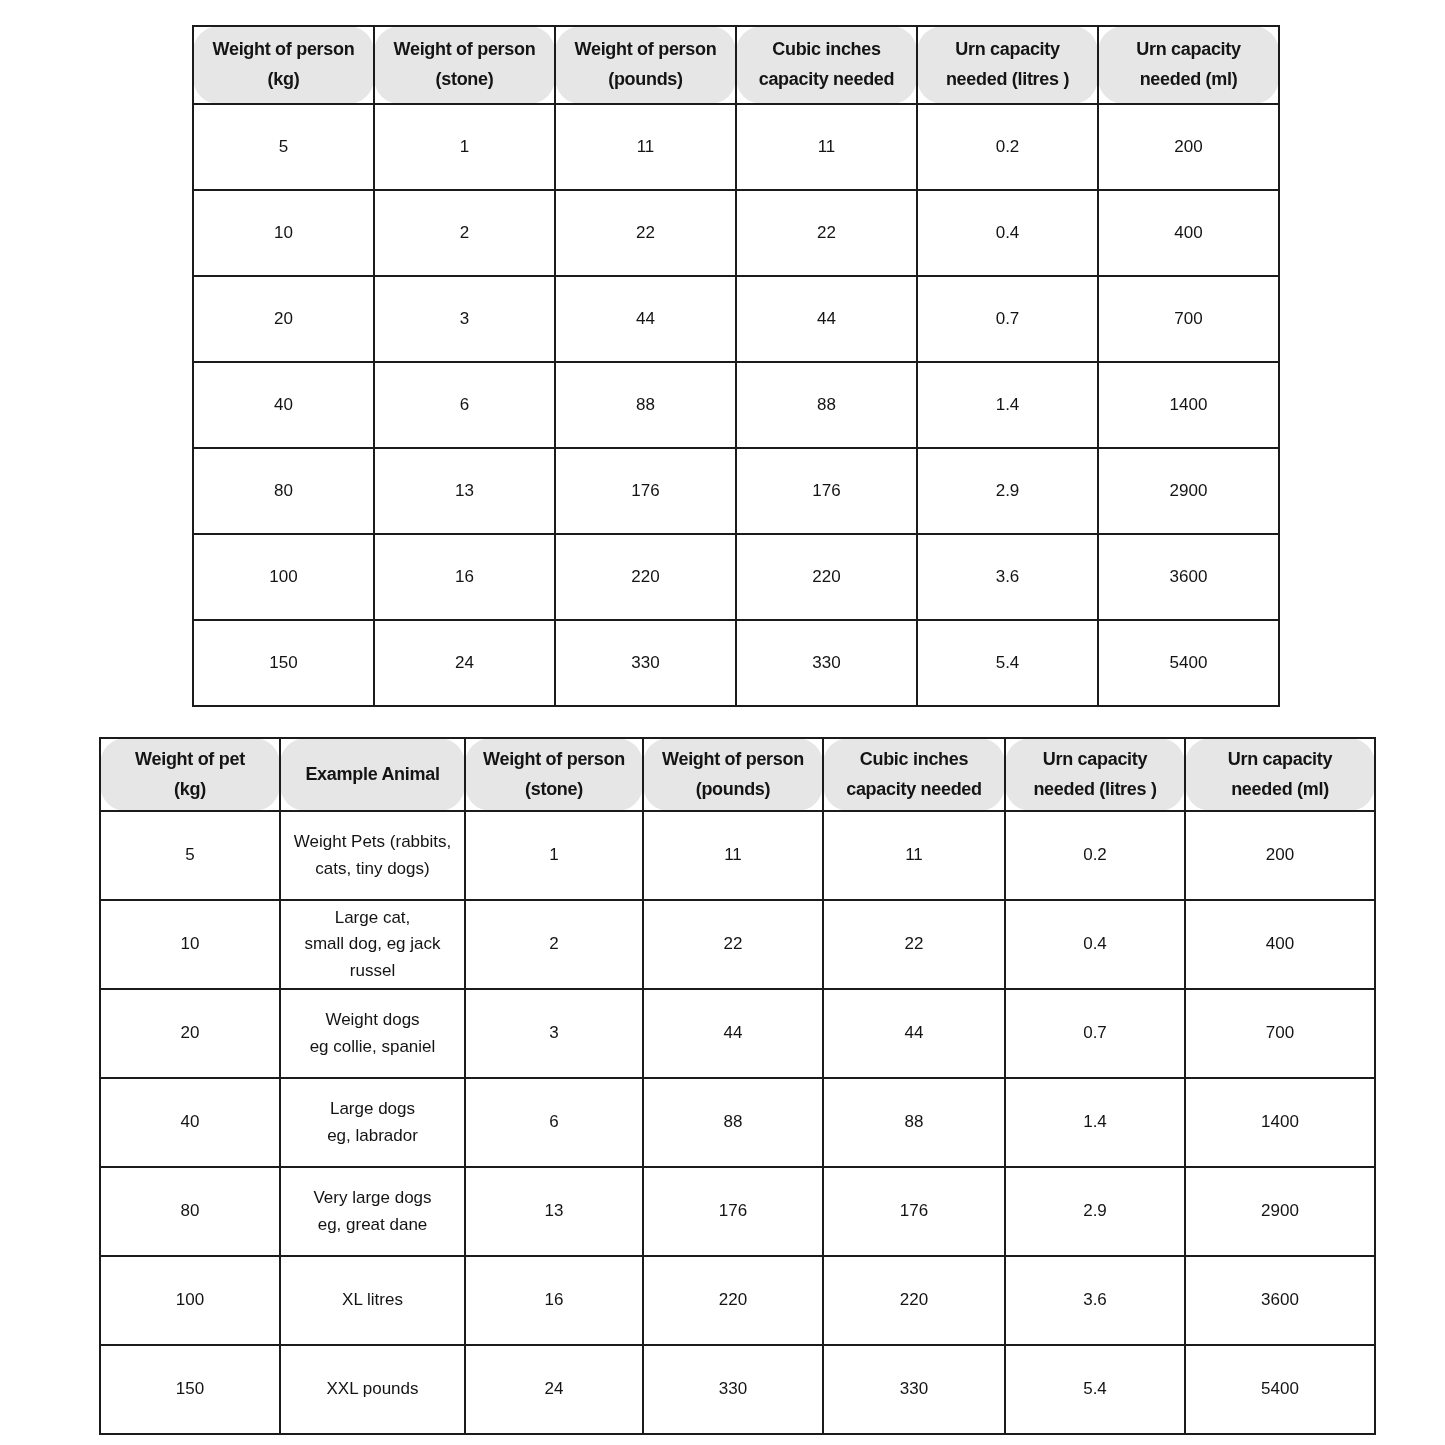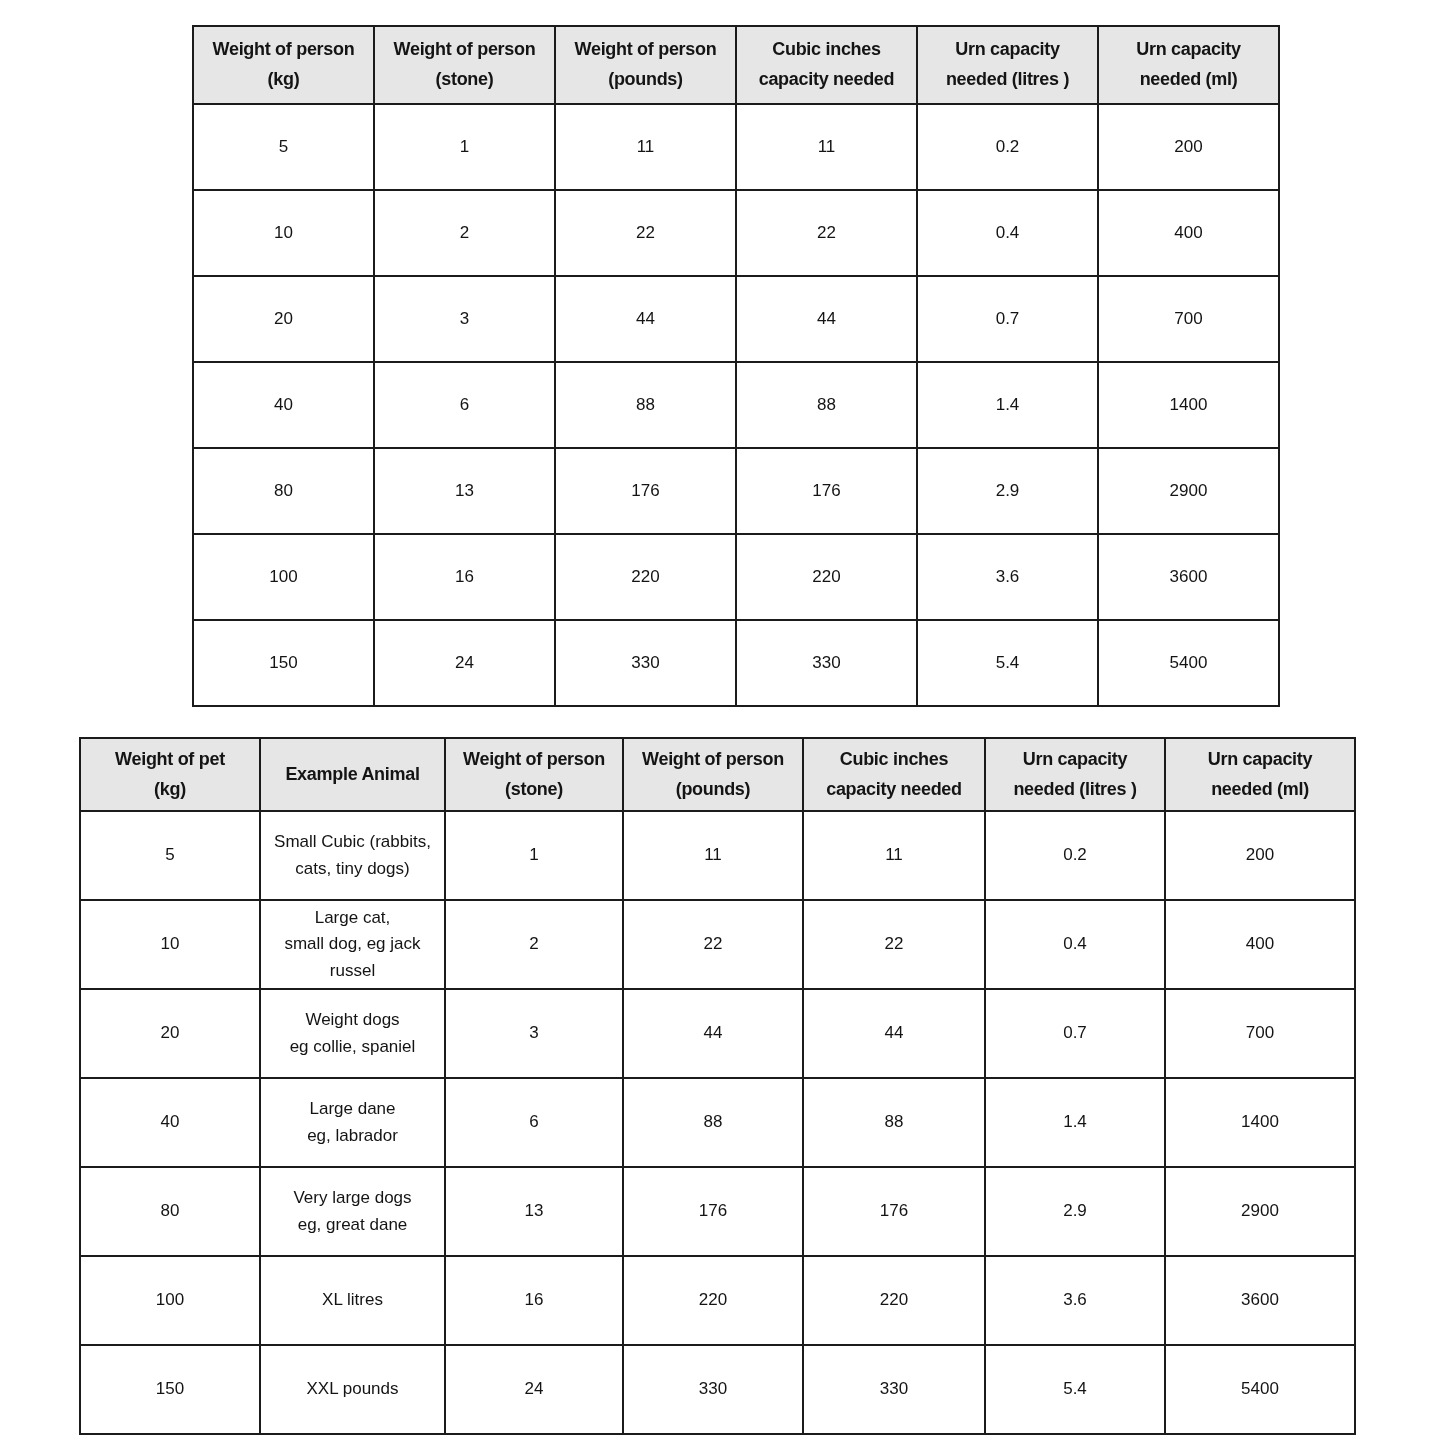--- a/index.html
+++ b/index.html
@@ -28,35 +28,36 @@
     color: #141414;
     padding: 2px 6px;
     box-sizing: border-box;
   }
   th {
     background: #e6e6e6;
     font-weight: 700;
     font-size: 18px;
     line-height: 1.65;
     letter-spacing: -0.3px;
+    border-radius: 26px;
   }
   td {
     background: #ffffff;
     font-size: 17px;
     line-height: 1.55;
   }
   .t1 {
     left: 192px;
     top: 25px;
     width: 1086px;
   }
   .t1 th { height: 78px; }
   .t1 td { height: 86px; }
   .t2 {
-    left: 79px;
+    left: 99px;
     top: 737px;
     width: 1275px;
   }
   .t2 th { height: 73px; }
   .t2 td { height: 89px; }
 </style>
 </head>
 <body>
 
 <div class="page">
@@ -169,21 +170,21 @@
 capacity needed</th>
           <th>Urn capacity
 needed (litres )</th>
           <th>Urn capacity
 needed (ml)</th>
         </tr>
       </thead>
     <tbody>
         <tr>
           <td>5</td>
-          <td>Small Cubic (rabbits,
+          <td>Weight Pets (rabbits,
 cats, tiny dogs)</td>
           <td>1</td>
           <td>11</td>
           <td>11</td>
           <td>0.2</td>
           <td>200</td>
         </tr>
         <tr>
           <td>10</td>
           <td>Large cat,
@@ -200,21 +201,21 @@
           <td>Weight dogs
 eg collie, spaniel</td>
           <td>3</td>
           <td>44</td>
           <td>44</td>
           <td>0.7</td>
           <td>700</td>
         </tr>
         <tr>
           <td>40</td>
-          <td>Large dane
+          <td>Large dogs
 eg, labrador</td>
           <td>6</td>
           <td>88</td>
           <td>88</td>
           <td>1.4</td>
           <td>1400</td>
         </tr>
         <tr>
           <td>80</td>
           <td>Very large dogs

